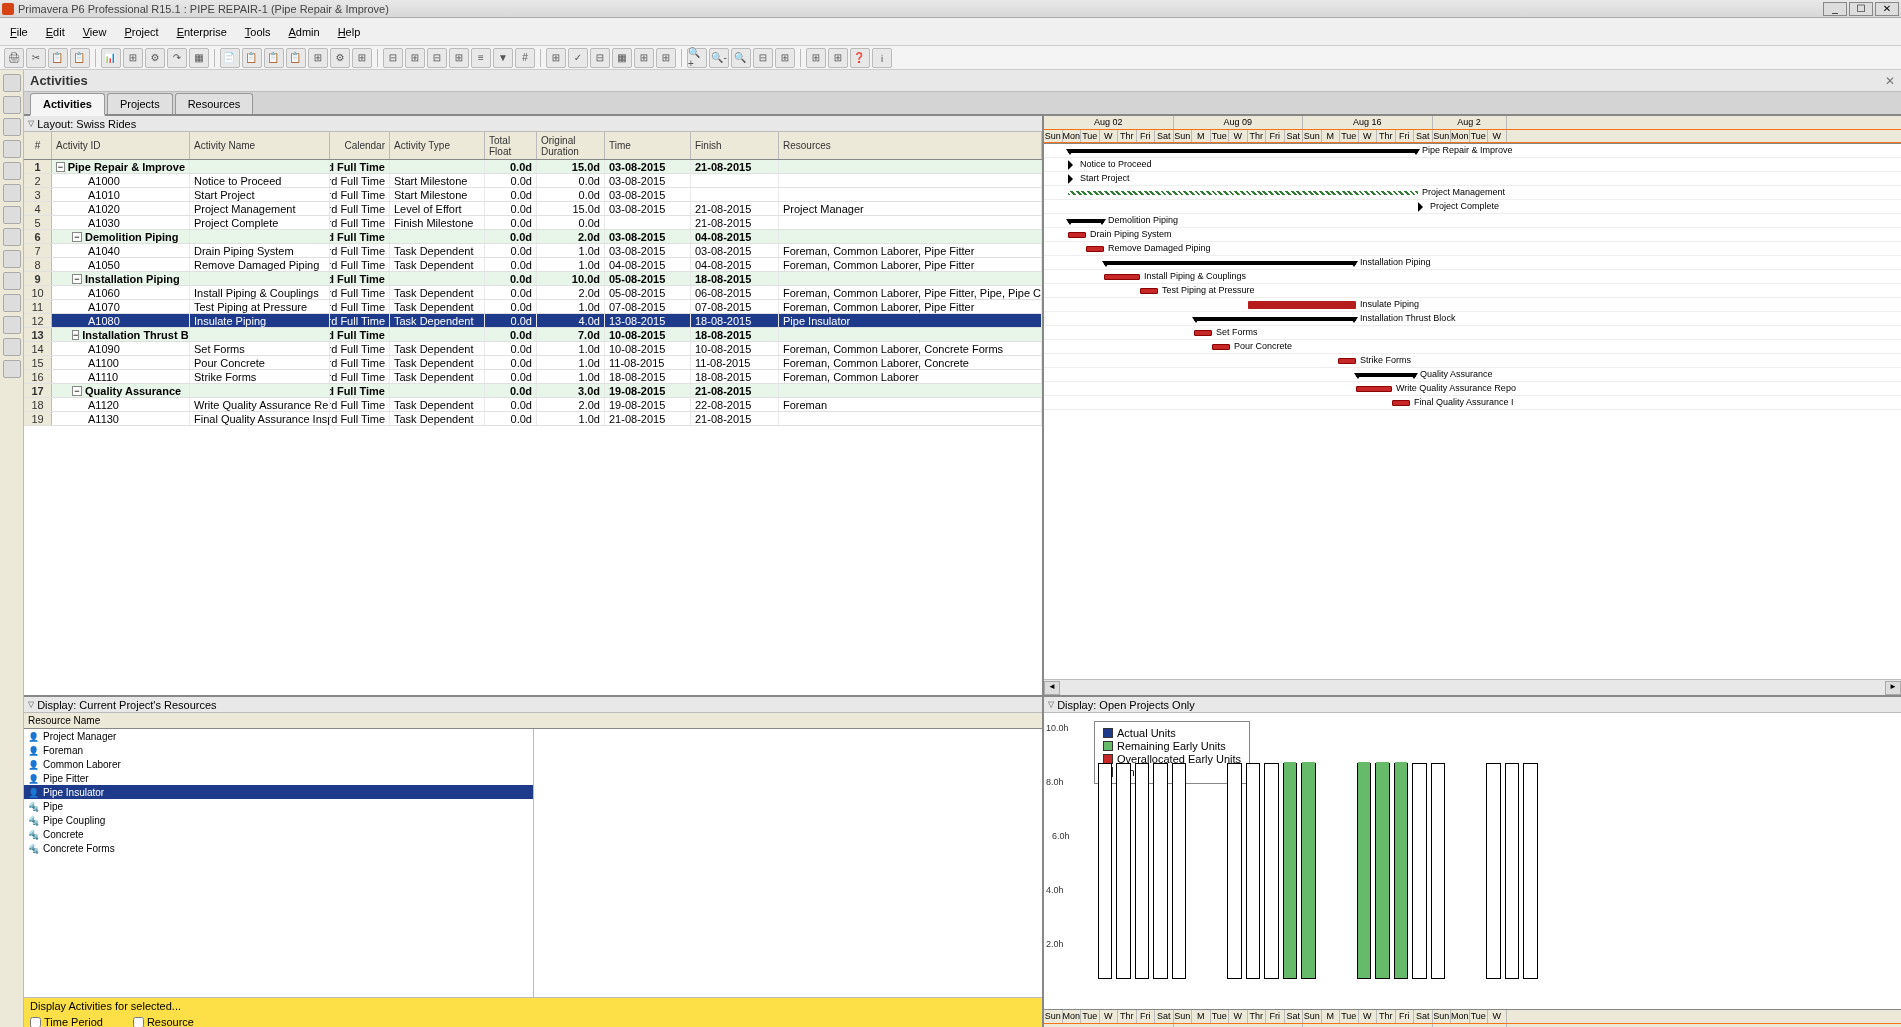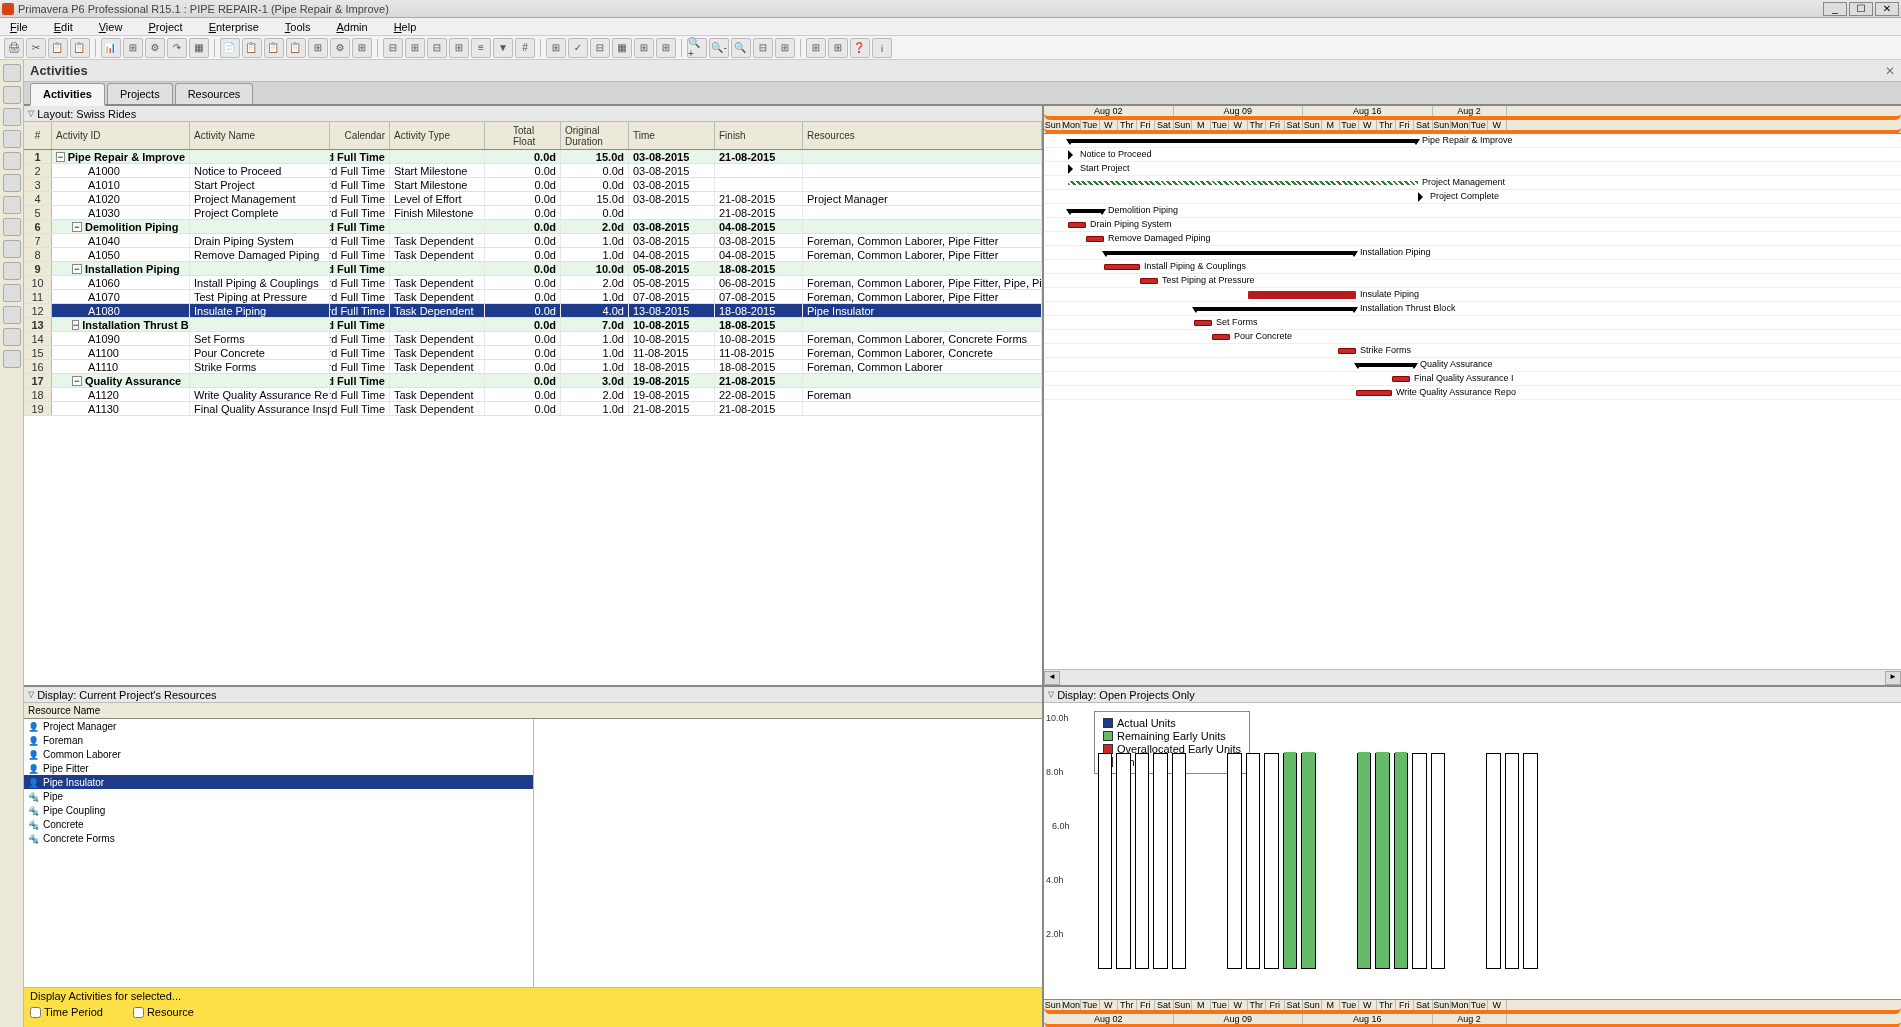--- a/index.html
+++ b/index.html
@@ -6,21 +6,21 @@
 body { width: 1901px; height: 1027px; background: #ece9d8; overflow: hidden; }
 
 
 .titlebar { height: 18px; background: linear-gradient(#e8e8e8,#d8d8d8); border-bottom: 1px solid #aaa; display: flex; align-items: center; padding: 0 2px; }
 .title-icon { width: 12px; height: 12px; background: #d84315; border-radius: 2px; margin-right: 4px; }
 .title-text { color: #444; font-size: 11px; }
 .win-buttons { margin-left: auto; display: flex; gap: 2px; }
 .win-btn { width: 24px; height: 14px; background: #ddd; border: 1px solid #888; text-align: center; line-height: 12px; font-size: 10px; cursor: pointer; }
 
 
-.menubar { height: 18px; background: #f0f0f0; border-bottom: 1px solid #ccc; display: flex; align-items: center; padding: 0 4px; gap: 14px; }
+.menubar { height: 28px; background: #f0f0f0; border-bottom: 1px solid #ccc; display: flex; align-items: center; padding: 0 4px; gap: 6px; }
 .menu-item { padding: 2px 6px; cursor: pointer; }
 .menu-item u { text-decoration: underline; }
 
 
 .toolbar { height: 24px; background: #f4f4f4; border-bottom: 1px solid #ccc; display: flex; align-items: center; padding: 0 4px; gap: 2px; }
 .tb-btn { width: 20px; height: 20px; background: #e8e8e8; border: 1px solid #bbb; border-radius: 2px; cursor: pointer; display: flex; align-items: center; justify-content: center; font-size: 10px; color: #555; }
 .tb-sep { width: 1px; height: 18px; background: #bbb; margin: 0 3px; }
 
 
 .main-container { display: flex; height: calc(100% - 60px); }
@@ -52,21 +52,21 @@
 .chev { font-size: 8px; margin-right: 3px; color: #555; }
 
 .thead { display: flex; height: 28px; background: #ece9d8; border-bottom: 1px solid #888; }
 .th { border-right: 1px solid #bbb; padding: 2px 4px; font-size: 10px; color: #333; display: flex; align-items: center; overflow: hidden; }
 .th.r { justify-content: flex-end; }
 .c-num { width: 28px; justify-content: center; }
 .c-id { width: 138px; }
 .c-name { width: 140px; }
 .c-cal { width: 60px; justify-content: flex-end; }
 .c-type { width: 95px; }
-.c-float { width: 52px; justify-content: flex-end; margin-left: 24px; }
+.c-float { width: 52px; justify-content: flex-end; }
 .c-dur { width: 68px; justify-content: flex-end; }
 .c-start { width: 86px; }
 .c-finish { width: 88px; }
 .c-res { flex: 1; }
 
 .tbody { flex: 1; overflow-y: auto; background: #fff; }
 .tr { display: flex; height: 14px; border-bottom: 1px solid #e0e0e0; align-items: center; font-size: 10px; }
 .tr.group { background: #e8f5e9; font-weight: bold; }
 .tr.sel { background: #1e3a8a; color: #fff; }
 .td { border-right: 1px solid #e8e8e8; padding: 0 4px; overflow: hidden; white-space: nowrap; text-overflow: clip; height: 100%; display: flex; align-items: center; }
@@ -89,21 +89,21 @@
 .res-icon.person::before { content: "👤"; font-size: 9px; }
 .res-icon.mat::before { content: "🔩"; font-size: 9px; }
 .bottom-bar { height: 40px; border-top: 1px solid #bbb; background: #fde047; padding: 2px 6px; font-size: 10px; }
 .cb-row { display: flex; gap: 30px; margin-top: 4px; }
 .cb { display: flex; align-items: center; gap: 3px; }
 .cb input { width: 11px; height: 11px; }
 
 
 .gantt-area { flex: 1; border-bottom: 2px solid #888; display: flex; flex-direction: column; background: #fff; position: relative; overflow: hidden; }
 .gantt-head { height: 28px; background: #ece9d8; border-bottom: 1px solid #888; display: flex; flex-direction: column; }
-.gh-row { flex: 1; display: flex; border-bottom: 4px solid #f97316; border-radius: 6px; }
+.gh-row { flex: 1; display: flex; border-bottom: 1px solid #f97316; }
 .gh-cell { border-right: 1px solid #bbb; font-size: 9px; text-align: center; display: flex; align-items: center; justify-content: center; overflow: hidden; }
 .gantt-body { flex: 1; position: relative; }
 .gantt-row { height: 14px; border-bottom: 1px solid #eee; position: relative; }
 .gbar { position: absolute; height: 10px; top: 2px; border-radius: 1px; }
 .gbar.sum { background: #000; height: 4px; top: 5px; }
 .gbar.sum::before, .gbar.sum::after { content: ""; position: absolute; top: 0; width: 0; height: 0; border-top: 6px solid #000; }
 .gbar.sum::before { left: -2px; border-left: 4px solid transparent; border-right: 4px solid transparent; }
 .gbar.sum::after { right: -2px; border-left: 4px solid transparent; border-right: 4px solid transparent; }
 .gbar.task { background: #c62828; height: 6px; top: 4px; border: 1px solid #8b0000; }
 .gbar.task2 { background: #b71c1c; height: 8px; top: 3px; }
@@ -616,26 +616,26 @@
               </div>
               <div class="gantt-row">
                 <div class="gbar task" style="left: 294px; width: 18px;"></div>
                 <div class="glabel" style="left: 316px;">Strike Forms</div>
               </div>
               <div class="gantt-row">
                 <div class="gbar sum" style="left: 312px; width: 60px;"></div>
                 <div class="glabel" style="left: 376px;">Quality Assurance</div>
               </div>
               <div class="gantt-row">
+                <div class="gbar task" style="left: 312px; width: 36px;"></div>
+                <div class="glabel" style="left: 352px;">Write Quality Assurance Repo</div>
+              </div>
+              <div class="gantt-row">
                 <div class="gbar task" style="left: 348px; width: 18px;"></div>
                 <div class="glabel" style="left: 370px;">Final Quality Assurance I</div>
-              </div>
-              <div class="gantt-row">
-                <div class="gbar task" style="left: 312px; width: 36px;"></div>
-                <div class="glabel" style="left: 352px;">Write Quality Assurance Repo</div>
               </div>
             </div>
           <div class="gantt-scroll">
             <div class="scroll-btn">◄</div>
             <div class="scroll-track"></div>
             <div class="scroll-btn">►</div>
           </div>
         </div>
 
         <div class="chart-area">

